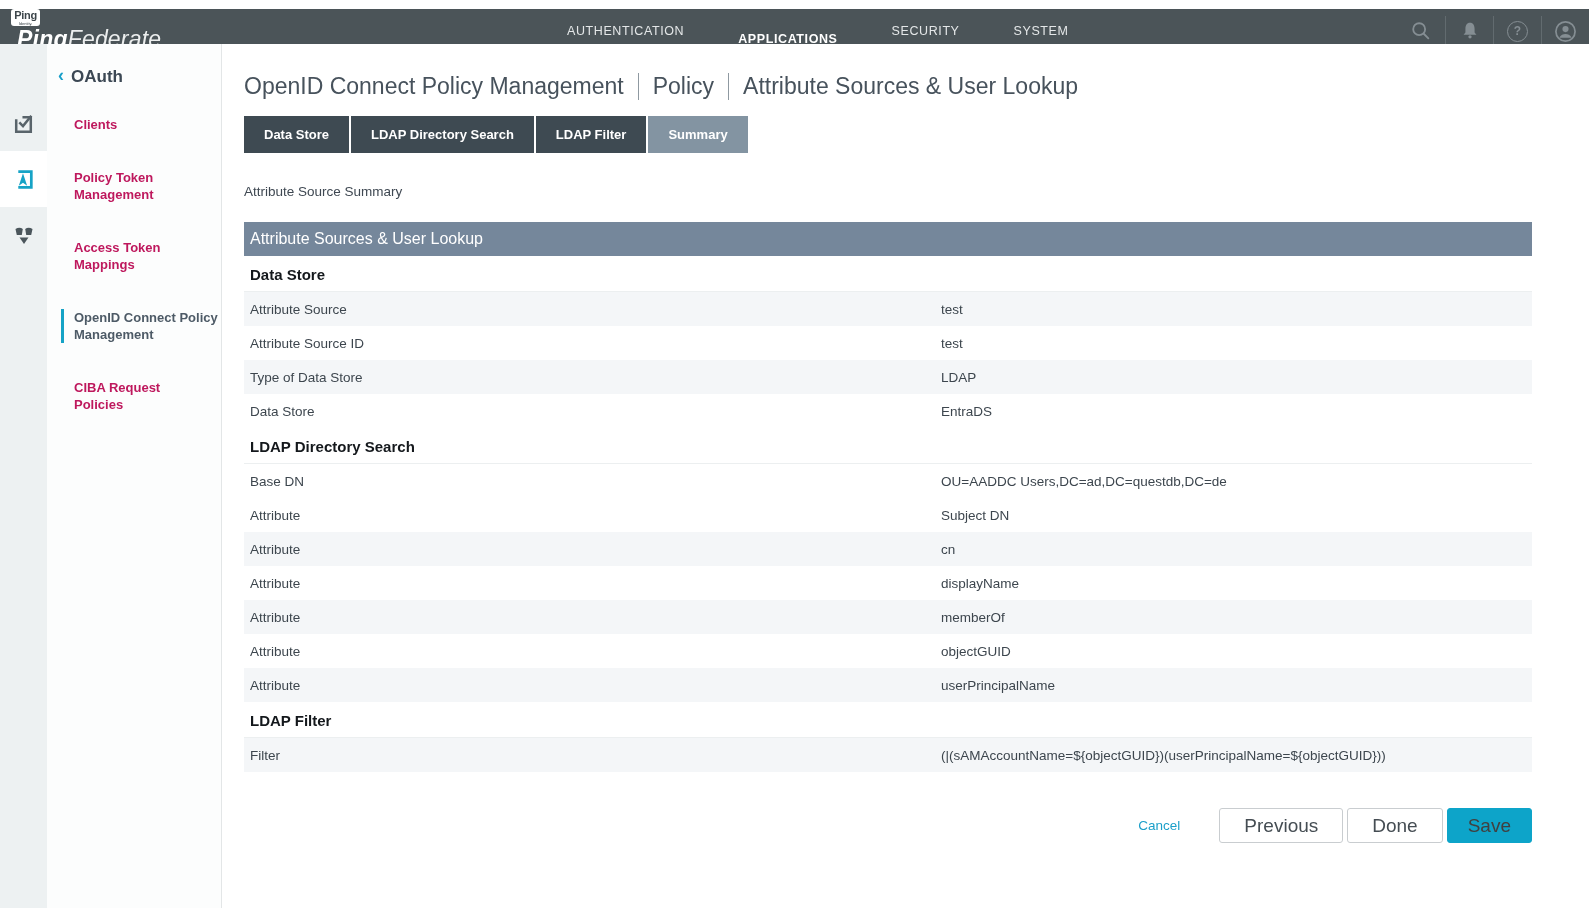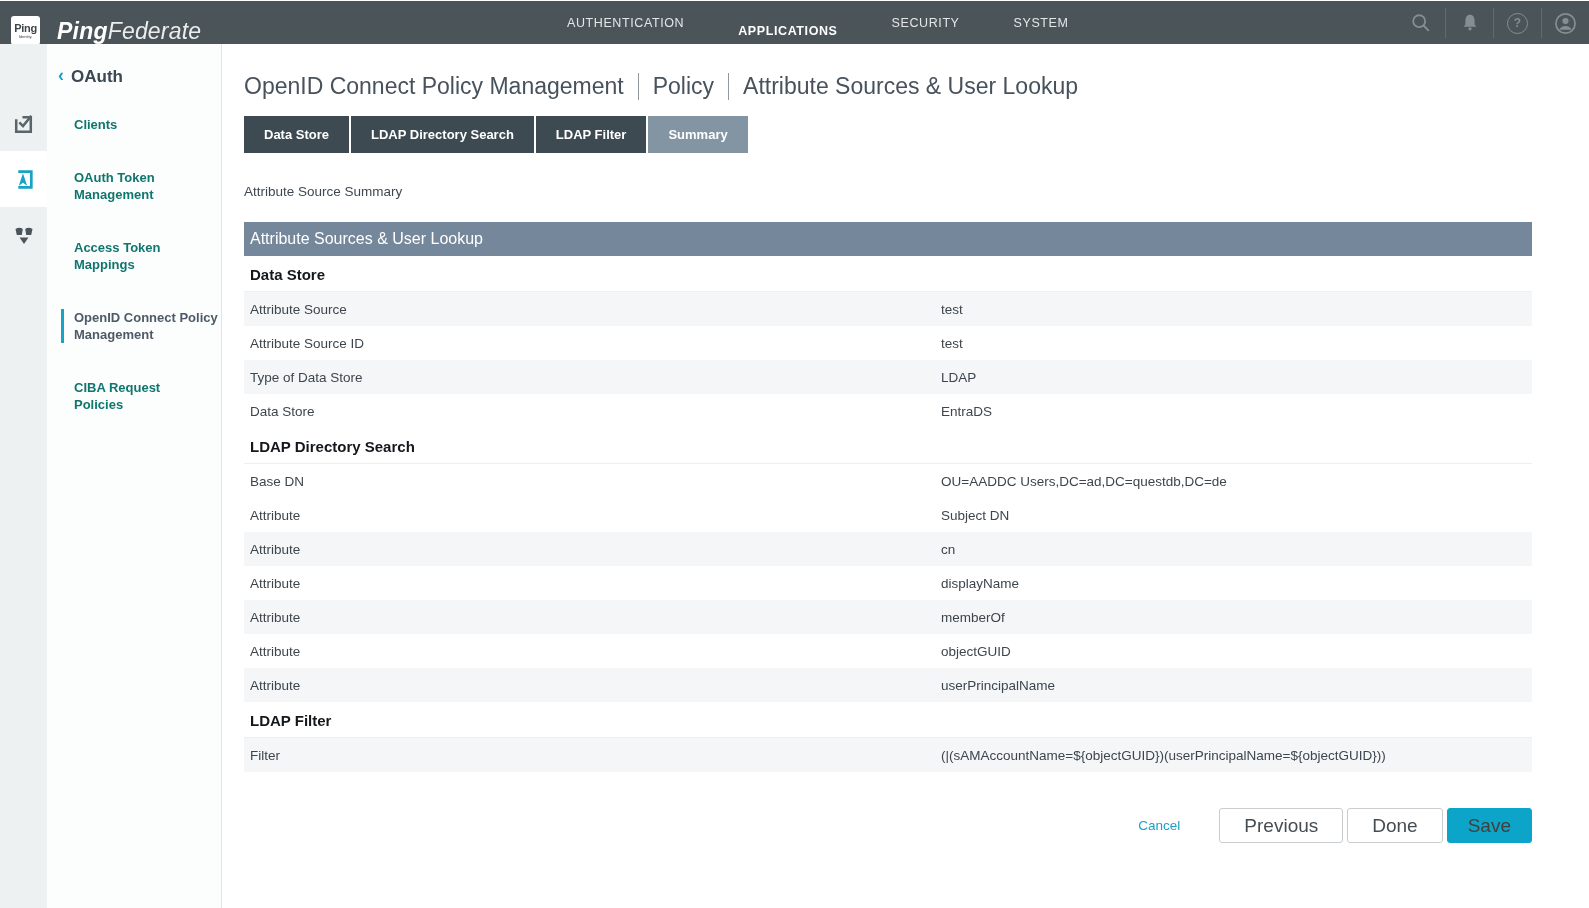--- a/index.html
+++ b/index.html
@@ -1,19 +1,19 @@
 <!DOCTYPE html>
 <html><head>
 <meta charset="utf-8">
 <style>
   * { margin:0; padding:0; box-sizing:border-box; }
   html,body { width:1589px; height:908px; background:#fff; font-family:"Liberation Sans", sans-serif; overflow:hidden; }
 
   
-  .topbar { position:absolute; left:0; top:1px; width:1589px; height:44px; background:#4b5458; display:flex; align-items:flex-end; }
+  .topbar { position:absolute; left:0; top:9px; width:1589px; height:44px; background:#4b5458; display:flex; align-items:flex-start;flex-direction:column; }
   .logo-box { width:29px; height:29px; background:#fff; border-radius:3px; margin-left:11px; display:flex; flex-direction:column; align-items:center; justify-content:center; line-height:1; }
   .logo-box .logo-word { font-size:11px; font-weight:bold; color:#3d464b; letter-spacing:-0.3px; }
   .logo-box .logo-sub { font-size:4px; color:#3d464b; margin-top:1px; }
   .brand { margin-left:17px; font-size:23px; color:#fff; letter-spacing:0.2px;font-style:italic; }
   .brand .b1 { font-weight:bold; }
   .brand .b2 { font-weight:300; color:#eceeee; }
   .top-nav { position:absolute; left:566px; top:0; height:44px; display:flex; align-items:center; gap:52px; }
   .top-nav .nav-item { position:relative; color:#e4e7e8; font-size:12.5px; letter-spacing:0.6px; cursor:pointer; padding:4px 1px; }
   .top-nav .nav-item.active { font-weight:bold; color:#fff;margin-top:15px; }
   .top-nav .nav-item.active::after { content:""; position:absolute; left:0; right:0; bottom:-5px; height:2.5px; background:#fff; }
@@ -27,21 +27,21 @@
   .rail { position:absolute; left:0; top:44px; width:47px; height:864px; background:#edf1f2; }
   .rail-item { width:47px; height:56px; display:flex; align-items:center; justify-content:center; cursor:pointer; }
   .rail-item.first { margin-top:51px; }
   .rail-item.active { background:#fff; }
 
   
   .sidebar { position:absolute; left:47px; top:44px; width:175px; height:864px; background:#fcfdfd; border-right:1px solid #e3e6e7; }
   .side-head { margin:22px 0 0 11px; font-size:17px; font-weight:bold; color:#3c4854; display:flex; align-items:center; cursor:pointer; }
   .side-head .chev { color:#199fc9; font-weight:bold; font-size:18px; margin-right:7px; transform:translateY(-1px); }
   .side-list { margin-top:29px; }
-  .side-item { padding:0 14px 0 24px; margin-bottom:36px; font-size:13px; font-weight:bold; color:#0f766e; line-height:17px; cursor:pointer; border-left:3px solid transparent; }
+  .side-item { padding:0 14px 0 24px; margin-bottom:36px; font-size:13px; font-weight:bold; color:#be185d; line-height:17px; cursor:pointer; border-left:3px solid transparent; }
   .side-item.active { color:#4d5a66; border-left:3px solid #16a3c6; padding-left:21px; margin-left:14px; padding-right:0; }
   .side-item.active { padding-left:10px; margin-left:14px; }
 
   
   .content { position:absolute; left:222px; top:44px; width:1367px; height:864px; background:#fff; padding-left:22px; }
   .page-title { margin-top:29px; font-size:23px; color:#47525c; display:flex; align-items:center; }
   .title-sep { display:inline-block; width:1px; height:27px; background:#8f99a1; margin:0 14px; }
   .tabs { margin-top:16px; display:flex; }
   .tab { height:37px; display:flex; align-items:center; padding:0 20px; background:#3e4a52; color:#fff; font-size:13px; font-weight:600; margin-right:2px; cursor:pointer; }
   .tab.active { background:#8394a2; }
@@ -125,21 +125,21 @@
   </div>
 </div>
 
 <div class="sidebar">
   <div class="side-head">
     <span class="chev">‹</span>
     <span>OAuth</span>
   </div>
   <div class="side-list">
       <div class="side-item"><span>Clients</span></div>
-      <div class="side-item"><span>OAuth Token Management</span></div>
+      <div class="side-item"><span>Policy Token Management</span></div>
       <div class="side-item"><span>Access Token Mappings</span></div>
       <div class="side-item active"><span>OpenID Connect Policy Management</span></div>
       <div class="side-item"><span>CIBA Request Policies</span></div>
     </div>
 </div>
 
 <div class="content">
   <div class="page-title">
     <span>OpenID Connect Policy Management</span>
     <span class="title-sep"></span>

